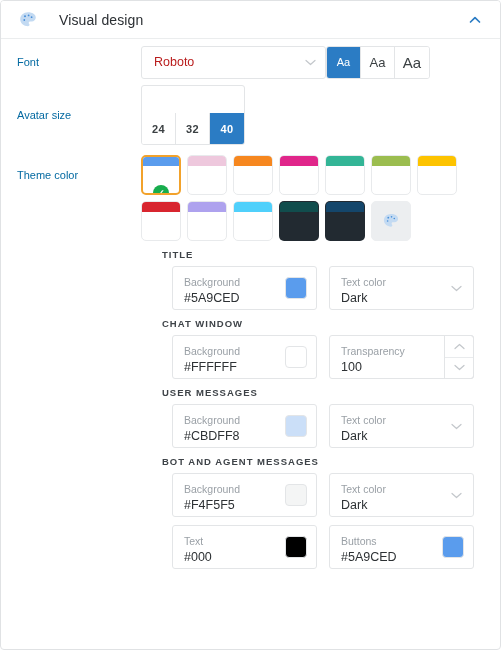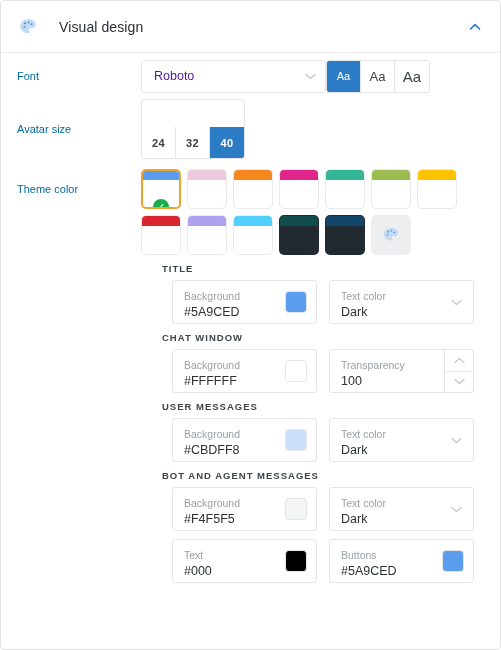--- a/index.html
+++ b/index.html
@@ -14,21 +14,21 @@
     width: 501px; height: 650px;
     background: #ffffff;
     border: 1px solid #e0e2e4;
     border-radius: 4px;
     overflow: hidden;
     position: relative;
   }
 
   
   .panel-header {
-    height: 52px;
+    height: 38px;
     display: flex;
     align-items: center;
     padding: 0 14px 0 16px;
     border-bottom: 1px solid #ebedee;
     background: #fff;
   }
   .palette-badge {
     width: 22px; height: 22px;
     flex: 0 0 22px;
     display: flex; align-items: center; justify-content: center;
@@ -67,21 +67,21 @@
   .select {
     position: relative;
     height: 33px;
     border: 1px solid #e3e5e7;
     border-radius: 3px;
     background: #fff;
     display: flex;
     align-items: center;
     padding: 0 26px 0 12px;
     font-size: 12.5px;
-    color: #4c1d95;
+    color: #b91c1c;
     cursor: pointer;
   }
   .select .chev {
     position: absolute; right: 9px; top: 50%;
     margin-top: -3px;
   }
   .font-select { width: 185px; }
 
   
   .seg {

